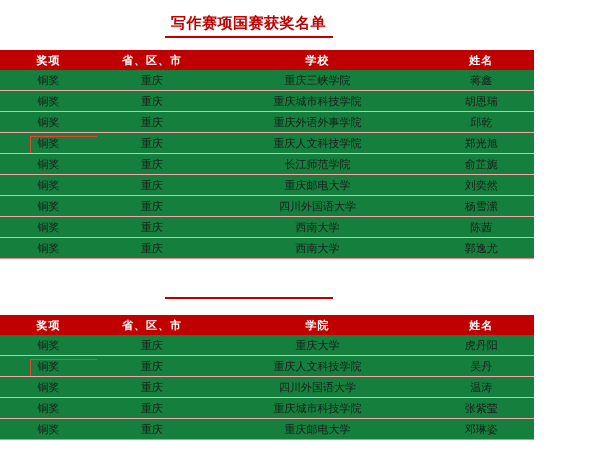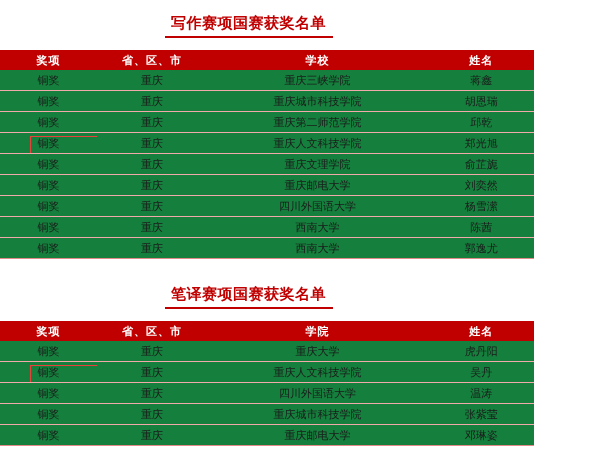--- a/index.html
+++ b/index.html
@@ -140,33 +140,33 @@
           </tr>
           <tr>
             <td class="col-a">铜奖</td>
             <td class="col-b">重庆</td>
             <td class="col-c">重庆城市科技学院</td>
             <td class="col-d">胡恩瑞</td>
           </tr>
           <tr>
             <td class="col-a">铜奖</td>
             <td class="col-b">重庆</td>
-            <td class="col-c">重庆第二师范学院</td>
+            <td class="col-c">重庆外语外事学院</td>
             <td class="col-d">邱乾</td>
           </tr>
           <tr class="highlight">
             <td class="col-a">铜奖<span class="hl-box"></span></td>
             <td class="col-b">重庆</td>
             <td class="col-c">重庆人文科技学院</td>
             <td class="col-d">郑光旭</td>
           </tr>
           <tr>
             <td class="col-a">铜奖</td>
             <td class="col-b">重庆</td>
-            <td class="col-c">重庆文理学院</td>
+            <td class="col-c">长江师范学院</td>
             <td class="col-d">俞芷旎</td>
           </tr>
           <tr>
             <td class="col-a">铜奖</td>
             <td class="col-b">重庆</td>
             <td class="col-c">重庆邮电大学</td>
             <td class="col-d">刘奕然</td>
           </tr>
           <tr>
             <td class="col-a">铜奖</td>
@@ -189,21 +189,20 @@
         </tbody>
       </table>
     </div>
   </div>
 
   <div class="spacer-3"></div>
 
   <div class="section">
     <div class="title-center">
       <span class="title-wrap">
-        <div class="section-title">笔译赛项国赛获奖名单</div>
         <div class="title-underline"></div>
       </span>
     </div>
 
     <div class="spacer-4"></div>
 
     <div class="table-wrap">
       <table>
         <thead>
           <tr>

